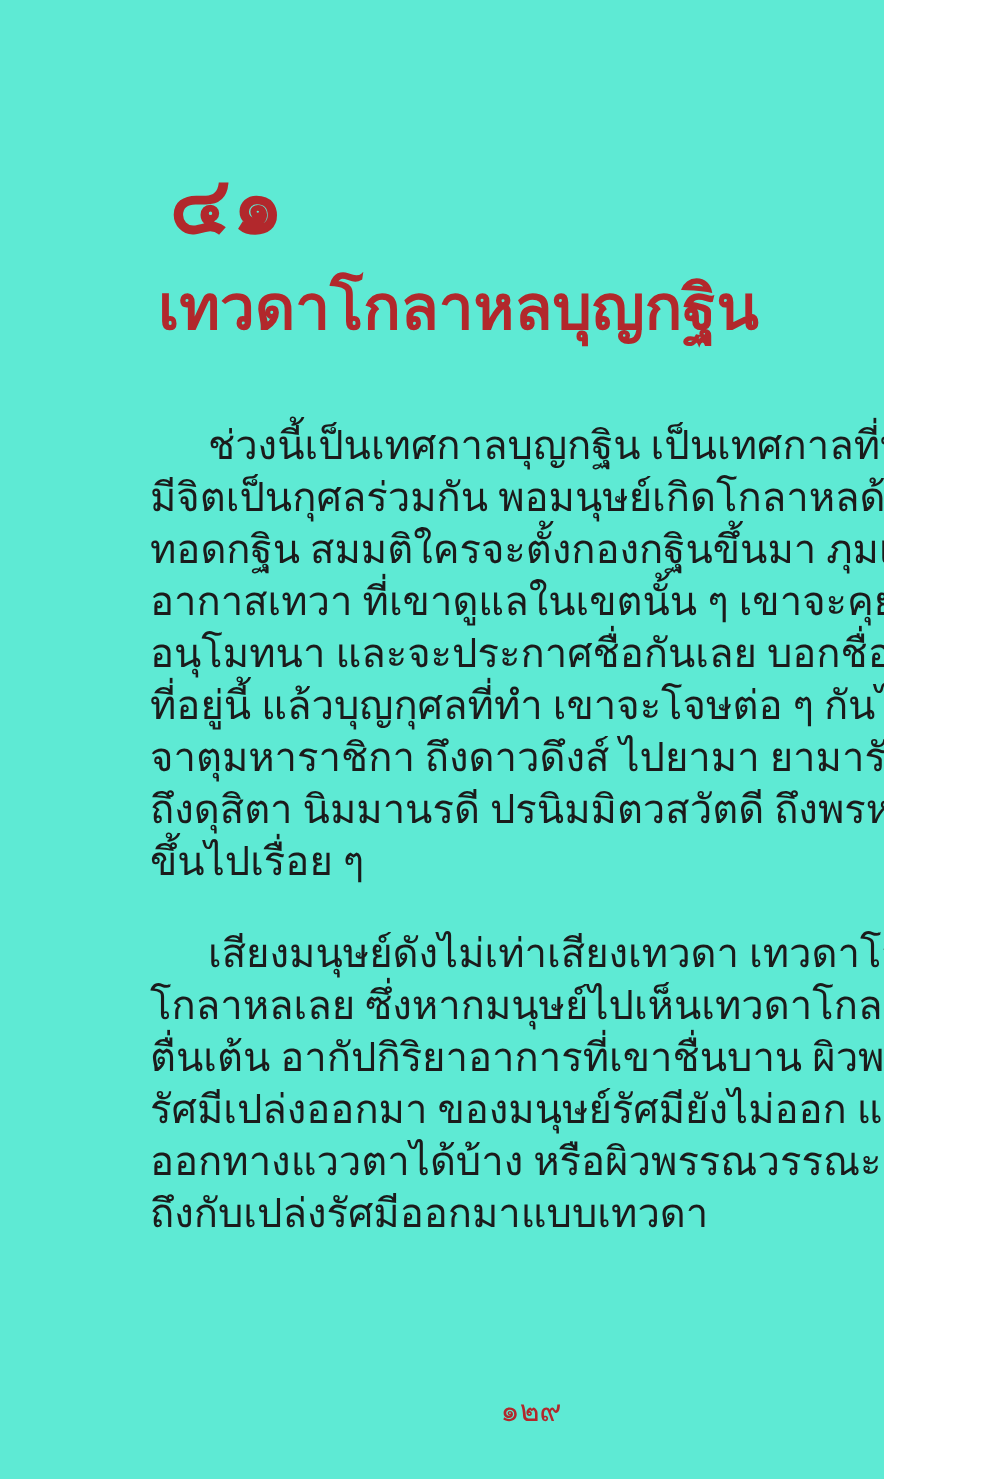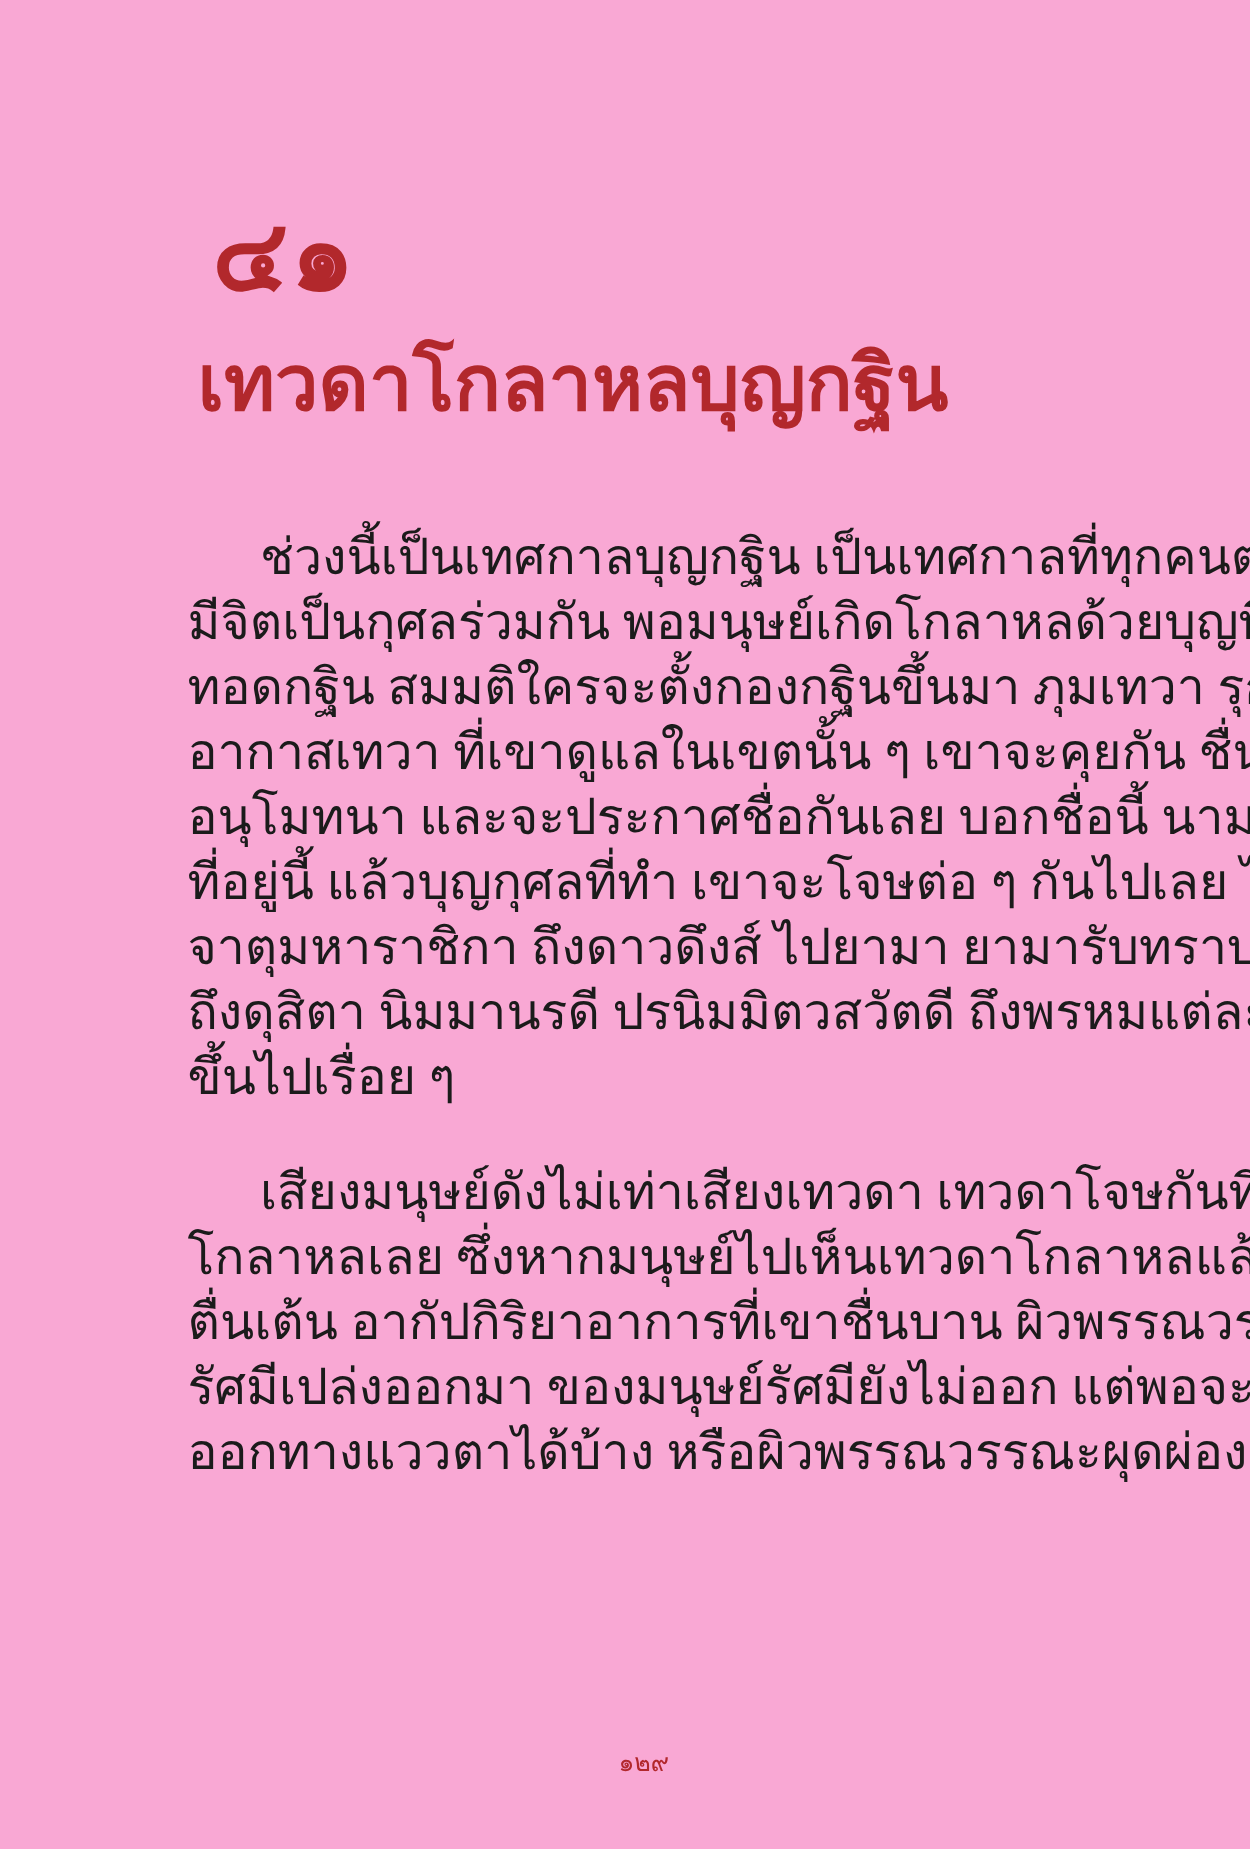--- a/index.html
+++ b/index.html
@@ -2,23 +2,23 @@
 <html lang="th"><head>
 <meta charset="utf-8">
 <style>
   html, body {
     margin: 0;
     padding: 0;
     background: #ffffff;
   }
   .page {
     position: relative;
-    width: 1000px;
+    width: 884px;
     height: 1479px;
-    background: #f9a8d4;
+    background: #5eead4;
     overflow: hidden;
     font-family: "Liberation Serif", "DejaVu Serif", serif;
   }
   .chapter-number {
     position: absolute;
     top: 160px;
     left: 170px;
     color: #b2282c;
     font-size: 80px;
     font-weight: bold;
@@ -59,25 +59,25 @@
   .line.first {
     text-indent: 58px;
   }
   .line.last {
     text-align: left;
     text-align-last: left;
   }
   .page-number {
     position: absolute;
     top: 1393px;
-    left: 415px;
+    left: 431px;
     width: 200px;
     text-align: center;
     color: #b2282c;
-    font-size: 20px;
+    font-size: 30px;
     line-height: 36px;
   }
 </style>
 </head>
 <body>
 
 <div class="page">
 
   <div class="chapter-number">๔๑</div>
 
@@ -96,19 +96,20 @@
       <div class="line">ถึงดุสิตา นิมมานรดี ปรนิมมิตวสวัตดี ถึงพรหมแต่ละชั้น</div>
       <div class="line last">ขึ้นไปเรื่อย ๆ</div>
     </div>
 
     <div class="paragraph">
       <div class="line first">เสียงมนุษย์ดังไม่เท่าเสียงเทวดา เทวดาโจษกันทีเกิด</div>
       <div class="line">โกลาหลเลย ซึ่งหากมนุษย์ไปเห็นเทวดาโกลาหลแล้วจะ</div>
       <div class="line">ตื่นเต้น อากัปกิริยาอาการที่เขาชื่นบาน ผิวพรรณวรรณะมี</div>
       <div class="line">รัศมีเปล่งออกมา ของมนุษย์รัศมียังไม่ออก แต่พอจะมอง</div>
       <div class="line">ออกทางแววตาได้บ้าง หรือผิวพรรณวรรณะผุดผ่อง แต่ไม่</div>
+      <div class="line last">ถึงกับเปล่งรัศมีออกมาแบบเทวดา</div>
     </div>
 
   </div>
 
   <div class="page-number">๑๒๙</div>
 
 </div>
 
 </body></html>

